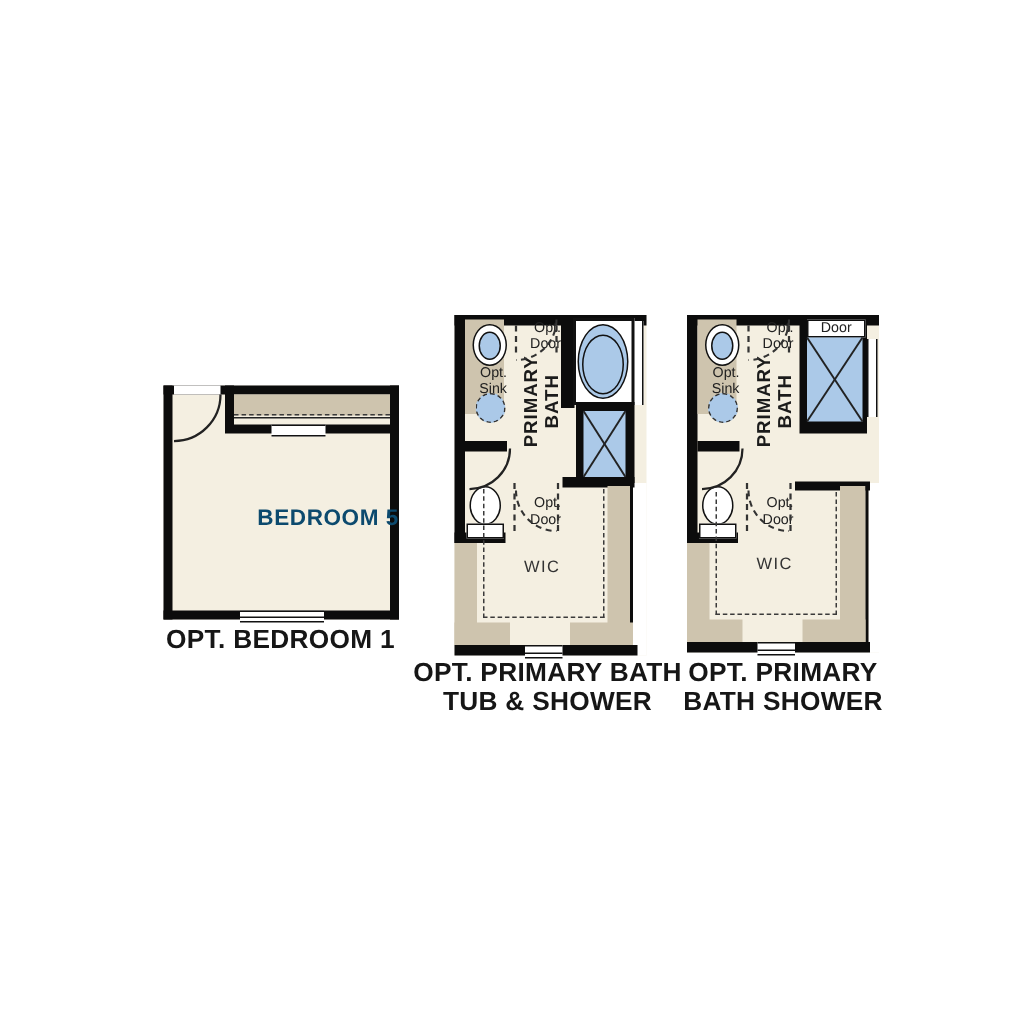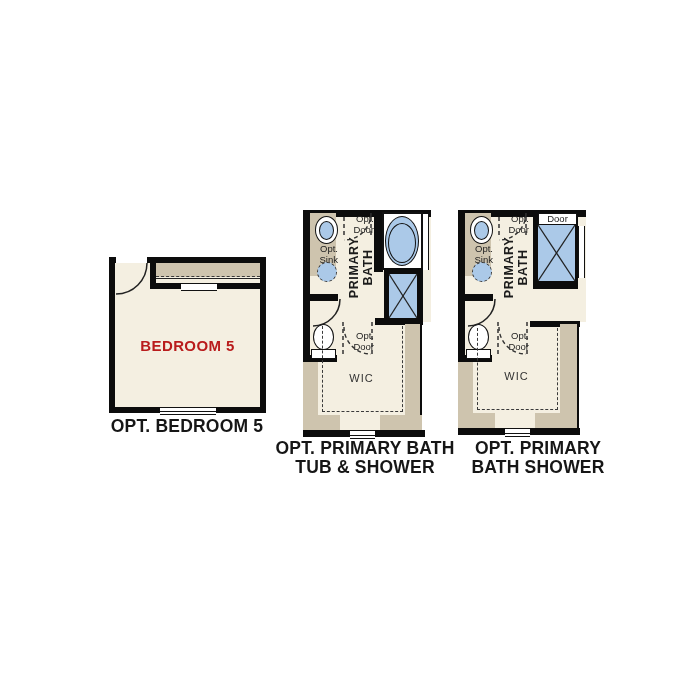--- a/index.html
+++ b/index.html
@@ -13,22 +13,22 @@
   .tan{position:absolute;background:#cec4ae;}
   .cream{position:absolute;background:#f4efe1;}
   .whitepatch{position:absolute;background:#ffffff;}
   .fixture-blue{background:#abc9e8;}
   .svglayer{position:absolute;left:0;top:0;pointer-events:none;}
   .caption{
     position:absolute;text-align:center;font-weight:bold;font-size:17.5px;
     line-height:19px;letter-spacing:0.2px;white-space:pre-line;color:#161616;
   }
   .room-label{
-    position:absolute;text-align:center;font-weight:bold;font-size:15px;
-    letter-spacing:0.4px;color:#b91c1c;
+    position:absolute;text-align:right;font-weight:bold;font-size:15px;
+    letter-spacing:0.4px;color:#0c4a6e;
   }
   .small-lbl{
     position:absolute;font-size:9.5px;line-height:10.5px;text-align:right;
     color:#222;white-space:pre-line;
   }
   .wic-lbl{
     position:absolute;font-size:11px;letter-spacing:1px;color:#333;text-align:center;
   }
   .vlabel{
     position:absolute;display:flex;align-items:center;justify-content:center;
@@ -71,21 +71,21 @@
   <svg class="svglayer" width="157" height="156" viewBox="0 0 157 156">
     <path d="M 38 6 A 31 31 0 0 1 7 37" fill="none" stroke="#222" stroke-width="1.5"></path>
   </svg>
 
   <div class="room-label" style="left:0;right:0;top:80px;">BEDROOM 5</div>
 
   <div class="opening" style="left:51px;top:150px;width:56px;height:6px;">
       <span class="mid"></span>
     </div>
 </div>
-<div class="caption" style="left:103px;top:417px;width:168px;">OPT. BEDROOM 5</div>
+<div class="caption" style="left:103px;top:417px;width:168px;">OPT. BEDROOM 1</div>
 
 <div class="plan" style="left:303px;top:210px;width:128px;height:227px;">
 
   <div class="whitepatch" style="left:119px;top:112px;width:9px;height:115px;"></div>
 
   <div class="wall" style="left:0;top:0;width:128px;height:7px;"></div>
   <div class="wall" style="left:0;top:0;width:7px;height:152px;"></div>
   <div class="wall" style="left:0;top:145px;width:34px;height:7px;"></div>
 
   <div class="tan" style="left:7px;top:3px;width:26px;height:63px;"></div>
@@ -200,14 +200,14 @@
     <line x1="117" y1="15" x2="80" y2="71" stroke="#222" stroke-width="1.3"></line>
     <line x1="41" y1="7" x2="41" y2="28" stroke="#333" stroke-width="1.5" stroke-dasharray="4 3"></line>
     <line x1="68" y1="7" x2="68" y2="28" stroke="#333" stroke-width="1.5" stroke-dasharray="4 3"></line>
     <path d="M 68 3 A 27 27 0 0 1 41 30" fill="none" stroke="#333" stroke-width="1.4" stroke-dasharray="4 3"></path>
     <path d="M 37 89 A 27 27 0 0 1 10 116" fill="none" stroke="#222" stroke-width="1.5"></path>
     <line x1="40" y1="112" x2="40" y2="145" stroke="#333" stroke-width="1.5" stroke-dasharray="4 3"></line>
     <line x1="69" y1="112" x2="69" y2="145" stroke="#333" stroke-width="1.5" stroke-dasharray="4 3"></line>
     <path d="M 41 117 A 27 27 0 0 0 68 144" fill="none" stroke="#333" stroke-width="1.4" stroke-dasharray="4 3"></path>
   </svg>
 </div>
-<div class="caption" style="left:450px;top:439px;width:176px;">OPT. PRIMARY
+<div class="caption" style="left:434px;top:439px;width:176px;">OPT. PRIMARY
 BATH SHOWER</div>
 
 </body></html>

